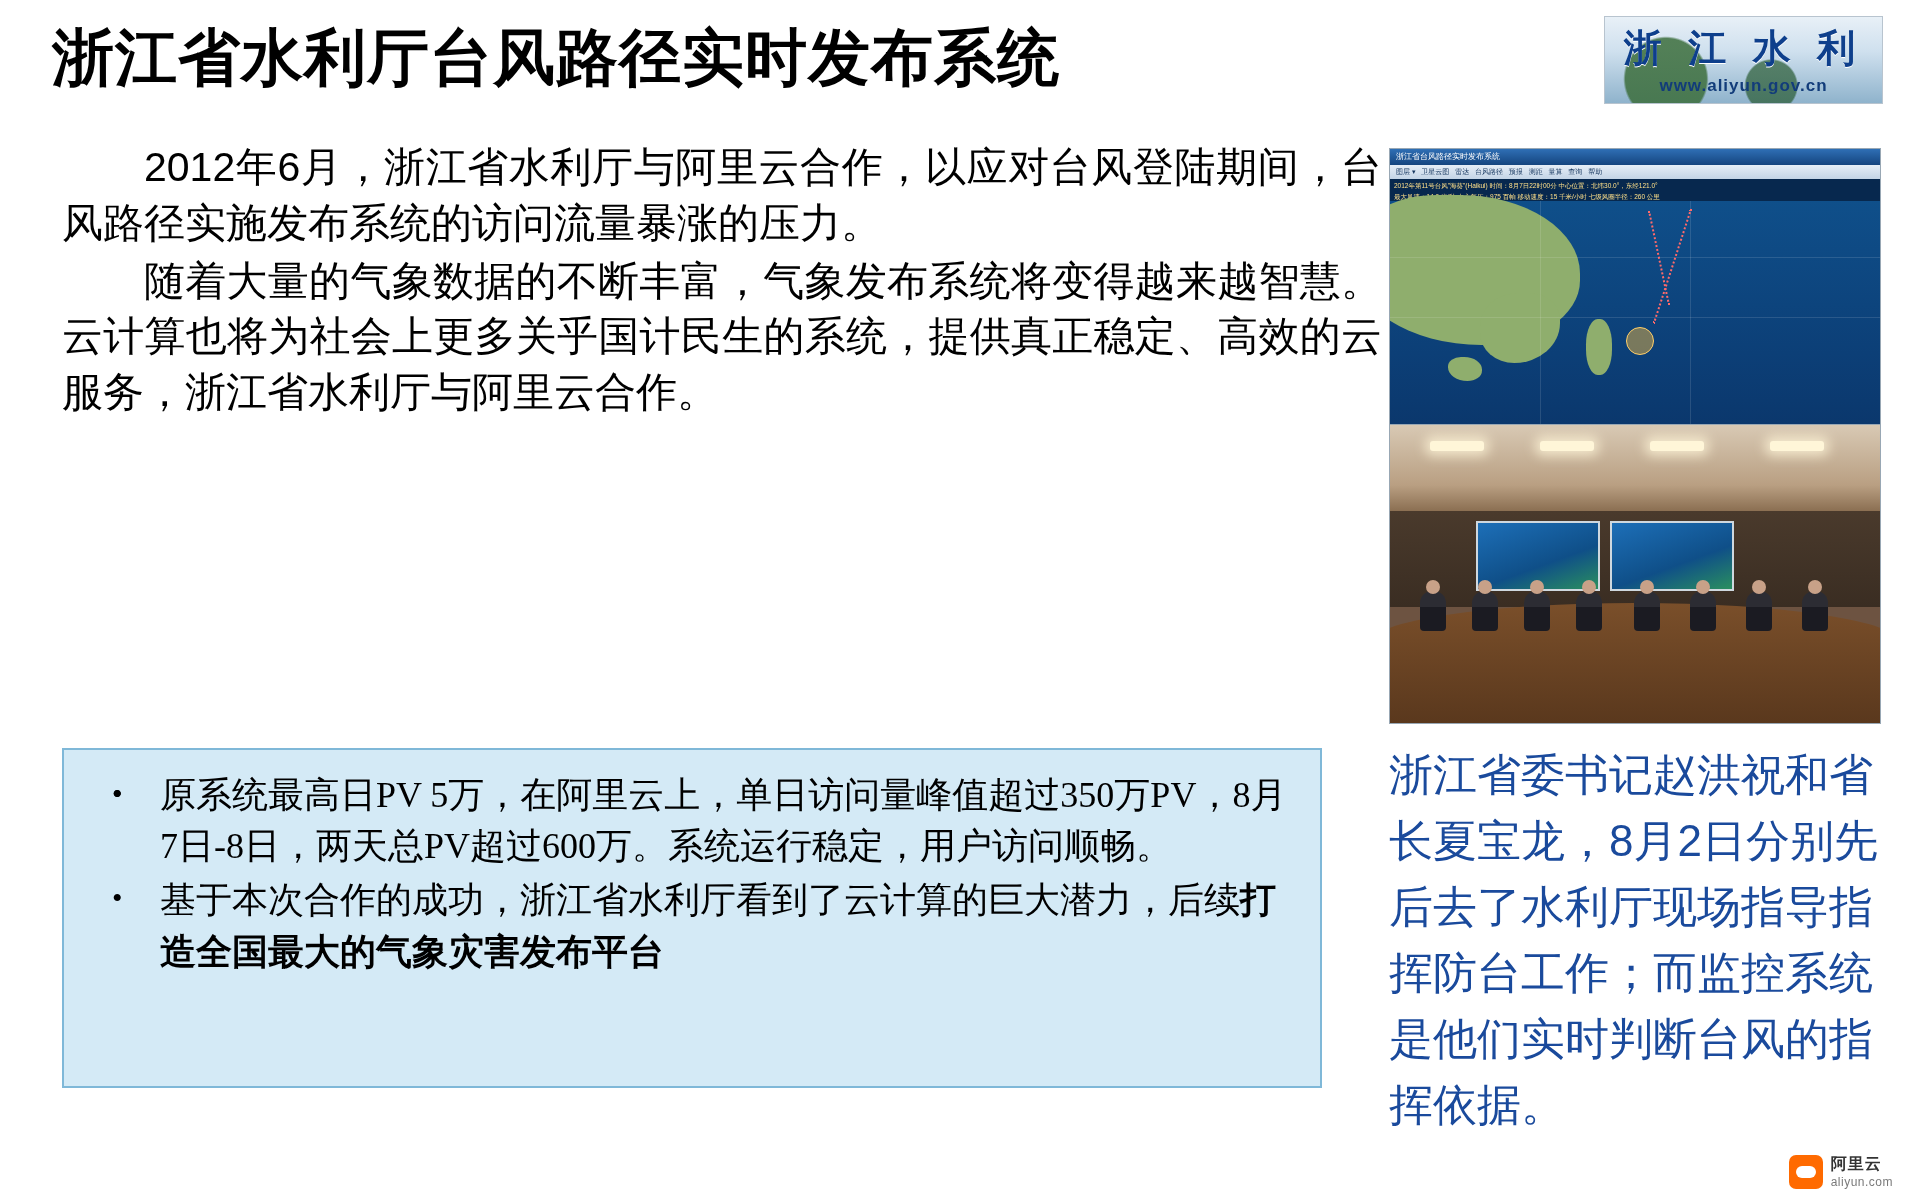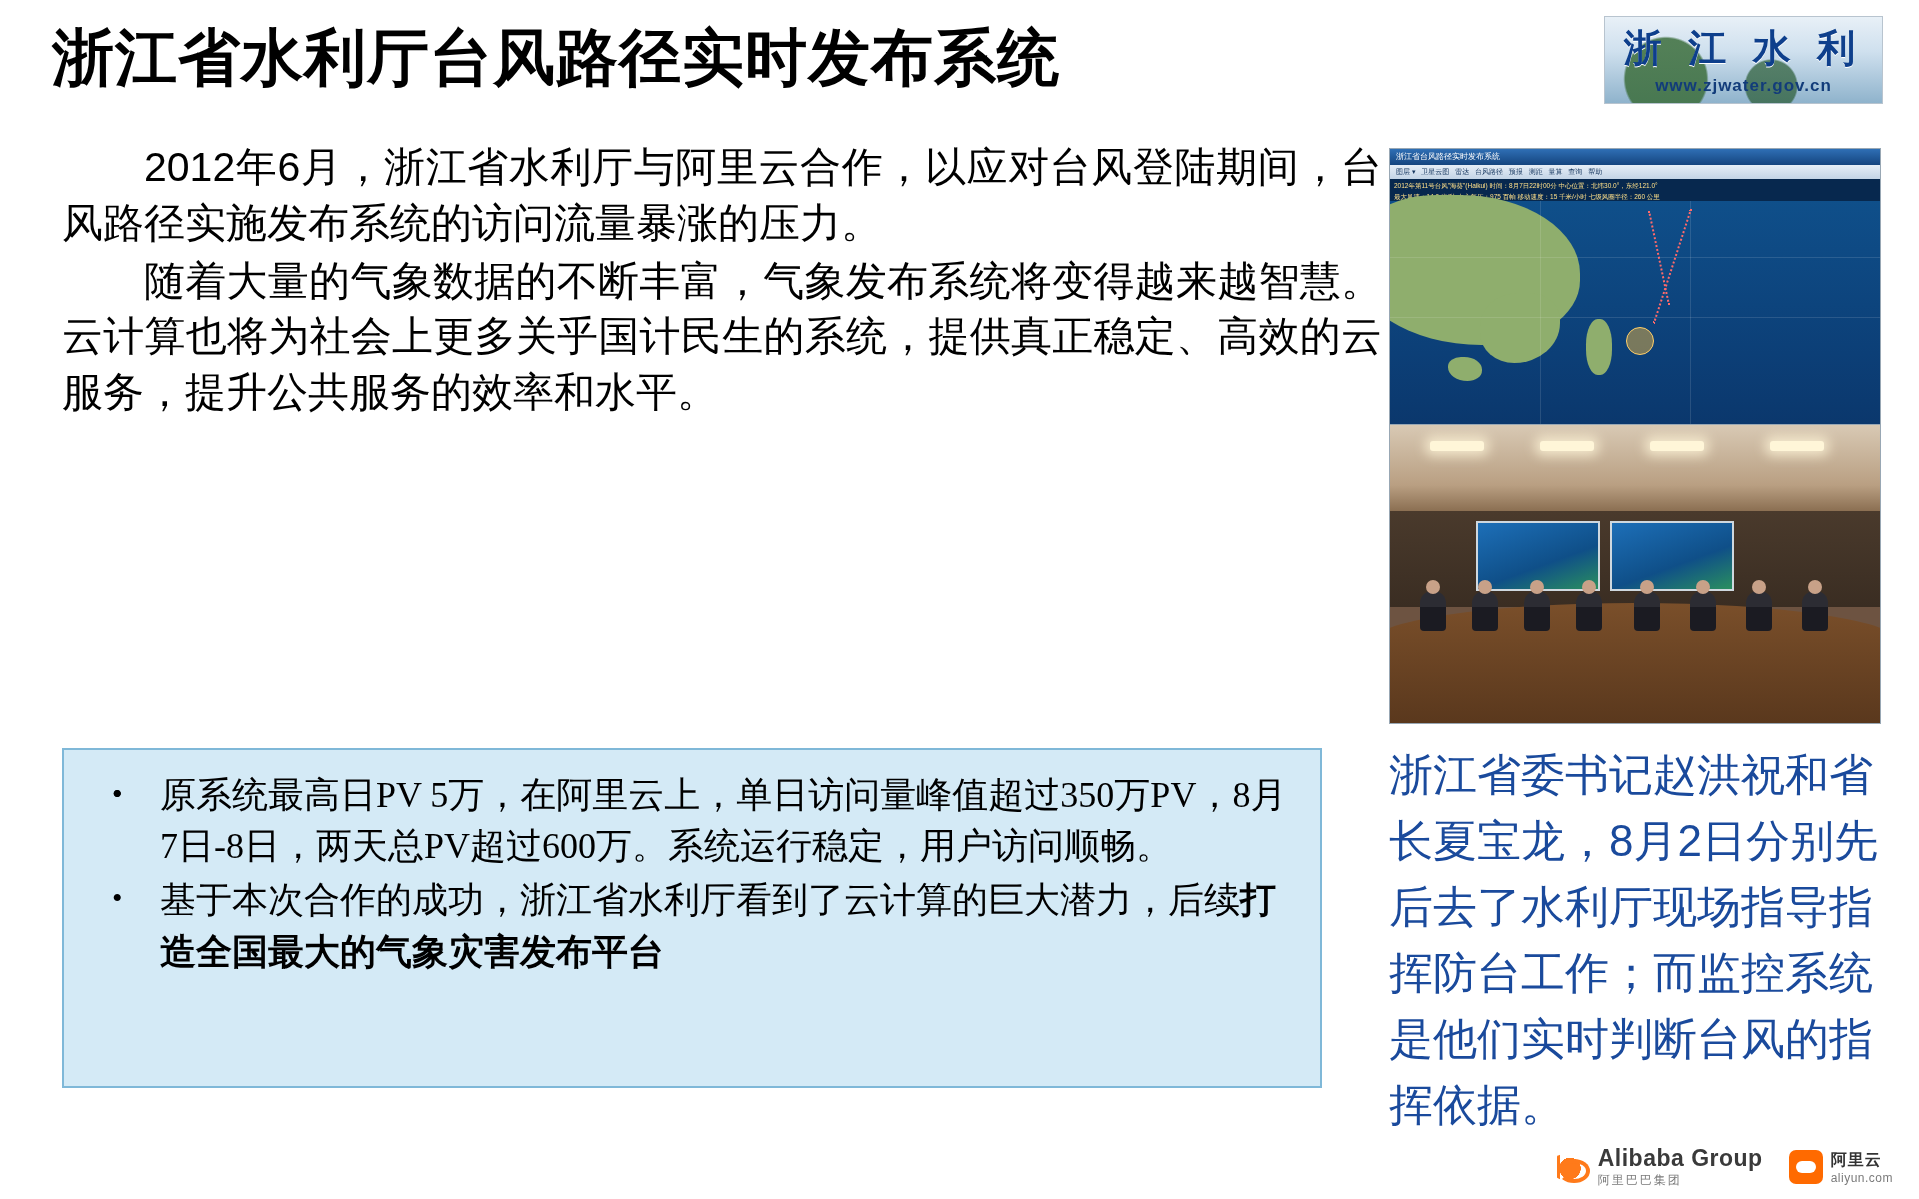--- a/index.html
+++ b/index.html
@@ -285,26 +285,26 @@
   .aliyun-text .ay-en { font-size: 12px; color:#7a7a7a; letter-spacing:.5px;}
 </style>
 </head>
 <body>
 
 <div class="slide-title">浙江省水利厅台风路径实时发布系统</div>
 
 <div class="logo-box">
   <div class="logo-img"></div>
   <div class="logo-text">浙 江 水 利</div>
-  <div class="logo-url">www.zjwater.gov.cn</div>
+  <div class="logo-url">www.aliyun.gov.cn</div>
 </div>
 
 <div class="body-text">
   <p>2012年6月，浙江省水利厅与阿里云合作，以应对台风登陆期间，台风路径实施发布系统的访问流量暴涨的压力。</p>
-  <p>随着大量的气象数据的不断丰富，气象发布系统将变得越来越智慧。云计算也将为社会上更多关乎国计民生的系统，提供真正稳定、高效的云服务，提升公共服务的效率和水平。</p>
+  <p>随着大量的气象数据的不断丰富，气象发布系统将变得越来越智慧。云计算也将为社会上更多关乎国计民生的系统，提供真正稳定、高效的云服务，浙江省水利厅与阿里云合作。</p>
 </div>
 
 <div class="callout">
   <ul>
     <li>
       <span class="bullet">•</span>
     </li>
     <li>
       <span class="bullet">•</span>
       <span>原系统最高日PV 5万，在阿里云上，单日访问量峰值超过350万PV，8月7日-8日，两天总PV超过600万。系统运行稳定，用户访问顺畅。</span>
@@ -365,27 +365,20 @@
   <div class="person" style="left:186px;"></div>
   <div class="person" style="left:244px;"></div>
   <div class="person" style="left:300px;"></div>
   <div class="person" style="left:356px;"></div>
   <div class="person" style="left:412px;"></div>
 </div>
 
 <div class="caption">浙江省委书记赵洪祝和省长夏宝龙，8月2日分别先后去了水利厅现场指导指挥防台工作；而监控系统是他们实时判断台风的指挥依据。</div>
 
 <div class="footer-logos">
-  <div class="alibaba-logo">
-    <div class="alibaba-mark"></div>
-    <div class="alibaba-text">
-      <div class="ab-en">Alibaba Group</div>
-      <div class="ab-cn">阿里巴巴集团</div>
-    </div>
-  </div>
   <div class="aliyun-logo">
     <div class="aliyun-mark"></div>
     <div class="aliyun-text">
       <div class="ay-cn">阿里云</div>
       <div class="ay-en">aliyun.com</div>
     </div>
   </div>
 </div>
 
 </body></html>

